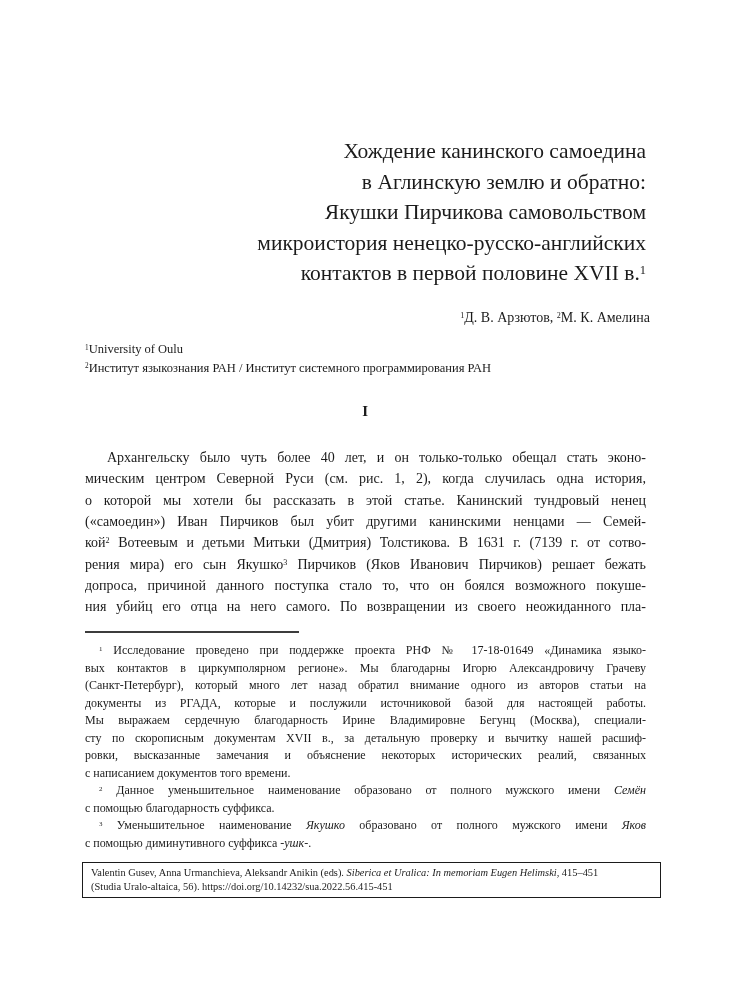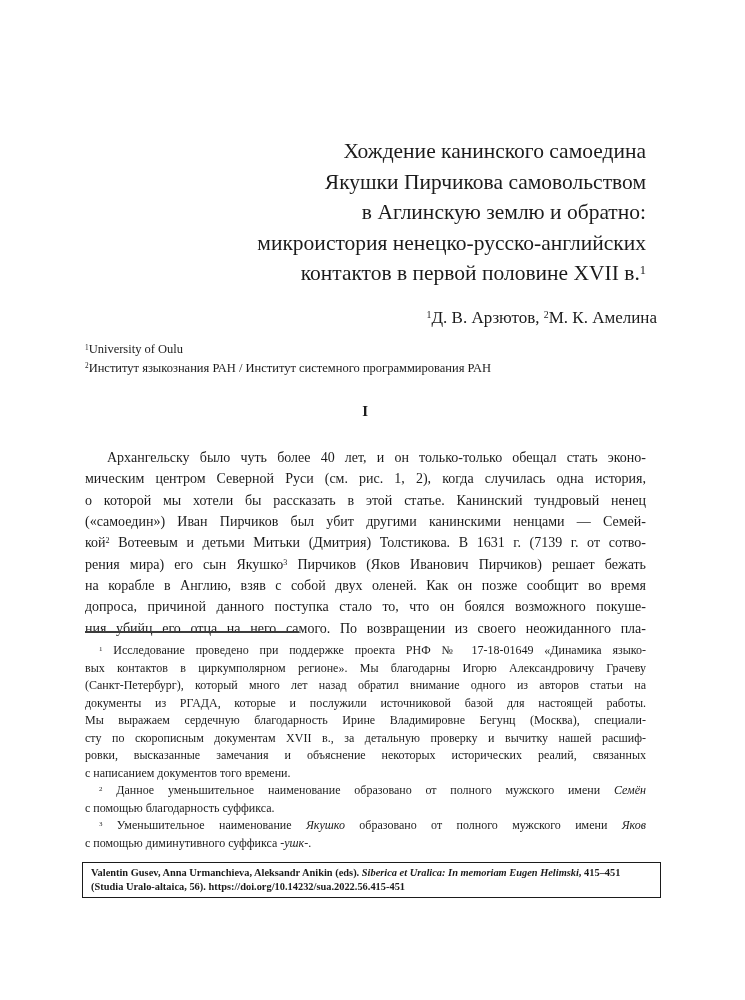--- a/index.html
+++ b/index.html
@@ -26,22 +26,22 @@
     position: absolute;
     top: 136px; left: 85px; width: 561px;
     font-size: 21.5px;
     line-height: 30.6px;
   }
   .title-block .ln { text-align: right; white-space: nowrap; }
 
   
   .authors {
     position: absolute;
-    top: 306px; left: 96px; width: 561px;
-    font-size: 17px;
+    top: 306px; left: 89px; width: 561px;
+    font-size: 14px;
     line-height: 24px;
   }
   .authors .ln { text-align: right; white-space: nowrap; }
 
   
   .affiliations {
     position: absolute;
     top: 340px; left: 85px; width: 561px;
     font-size: 12.5px;
     line-height: 18.5px;
@@ -101,32 +101,31 @@
     box-sizing: border-box;
     border: 1.5px solid #1b1b1b;
     padding: 3px 8px 4px 8px;
     font-size: 10.4px;
   }
   .citation-box .ln {
     line-height: 13.6px;
     text-align: left;
     white-space: nowrap;
     overflow: hidden;
-    font-weight: bold;
   }
 </style>
 </head>
 <body>
 
 <div class="page">
 
   <div class="title-block">
       <div class="ln"><span>Хождение канинского самоедина</span></div>
+      <div class="ln"><span>в Аглинскую землю и обратно:</span></div>
       <div class="ln"><span>Якушки Пирчикова самовольством</span></div>
-      <div class="ln"><span>в Аглинскую землю и обратно:</span></div>
       <div class="ln"><span>микроистория ненецко-русско-английских</span></div>
       <div class="ln"><span>контактов в первой половине XVII в.</span><sup>1</sup></div>
     </div>
 
   <div class="authors">
       <div class="ln"><sup>1</sup><span>Д. В. Арзютов, </span><sup>2</sup><span>М. К. Амелина</span></div>
     </div>
 
   <div class="affiliations">
       <div class="ln"><sup>1</sup><span>University of Oulu</span></div>
@@ -135,21 +134,20 @@
 
   <div class="section-heading">I</div>
 
   <div class="body-text">
       <div class="ln indent"><span>Архангельску было чуть более 40 лет, и он только-только обещал стать эконо-</span></div>
       <div class="ln"><span>мическим центром Северной Руси (см. рис. 1, 2), когда случилась одна история,</span></div>
       <div class="ln"><span>о которой мы хотели бы рассказать в этой статье. Канинский тундровый ненец</span></div>
       <div class="ln"><span>(«самоедин») Иван Пирчиков был убит другими канинскими ненцами — Семей-</span></div>
       <div class="ln"><span>кой</span><sup>2</sup><span> Вотеевым и детьми Митьки (Дмитрия) Толстикова. В 1631 г. (7139 г. от сотво-</span></div>
       <div class="ln"><span>рения мира) его сын Якушко</span><sup>3</sup><span> Пирчиков (Яков Иванович Пирчиков) решает бежать</span></div>
-      <div class="ln"><span>на корабле в Англию, взяв с собой двух оленей. Как он позже сообщит во время</span></div>
       <div class="ln"><span>допроса, причиной данного поступка стало то, что он боялся возможного покуше-</span></div>
       <div class="ln"><span>ния убийц его отца на него самого. По возвращении из своего неожиданного пла-</span></div>
     </div>
 
   <div class="footnote-rule"></div>
 
   <div class="footnotes">
     <div>
         <div class="ln indent"><sup>1</sup><span> Исследование проведено при поддержке проекта РНФ № 17-18-01649 «Динамика языко-</span></div>
         <div class="ln"><span>вых контактов в циркумполярном регионе». Мы благодарны Игорю Александровичу Грачеву</span></div>

